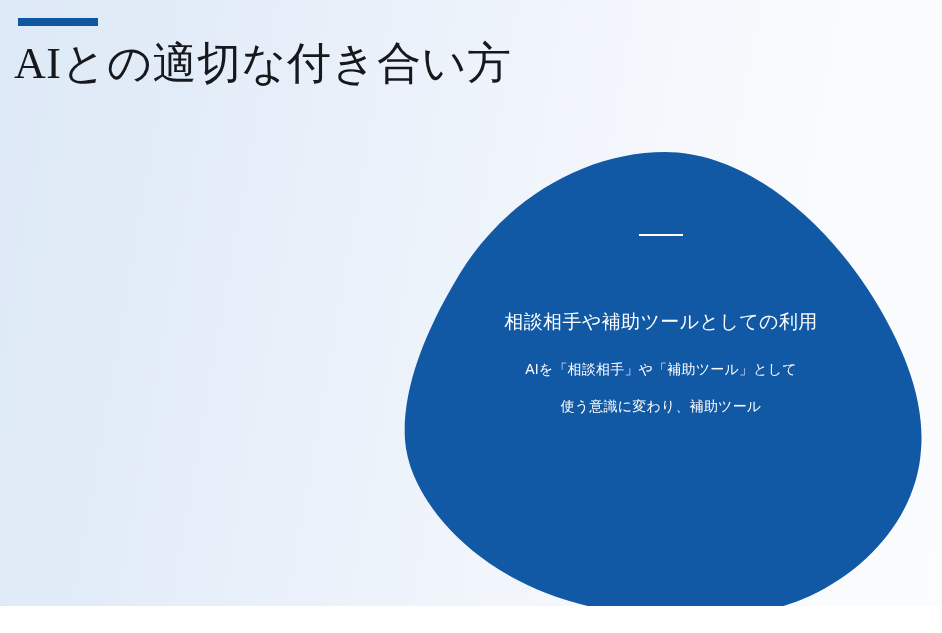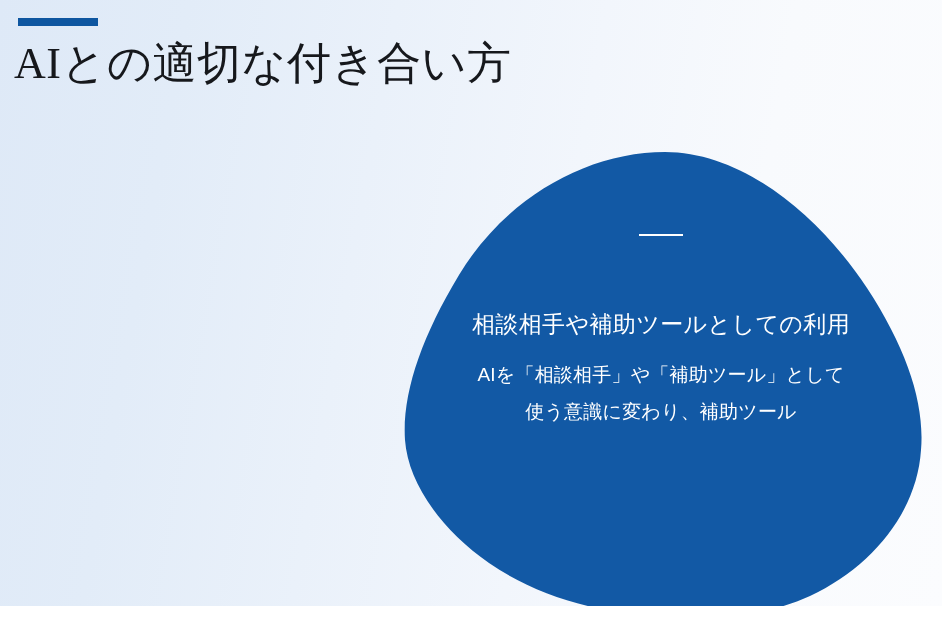--- a/index.html
+++ b/index.html
@@ -84,33 +84,33 @@
     background: #ffffff;
     margin: 0 auto;
     margin-top: 24px;
   }
   #blob-heading {
     margin: 0;
     padding: 0;
     margin-top: 75px;
     font-family: "Liberation Serif", "DejaVu Serif", serif;
     font-weight: 400;
-    font-size: 23px;
+    font-size: 19px;
     line-height: 1.2;
     letter-spacing: 0.4px;
     color: #ffffff;
     white-space: nowrap;
   }
   #blob-body {
     margin: 8px;
     padding: 0;
     margin-top: 17px;
     font-family: "Liberation Sans", "DejaVu Sans", sans-serif;
     font-weight: 400;
-    font-size: 19px;
+    font-size: 14px;
     line-height: 37px;
     letter-spacing: 0.2px;
     color: #ffffff;
   }
   #blob-body .body-line {
     display: block;
     white-space: nowrap;
   }
 </style>
 </head>

